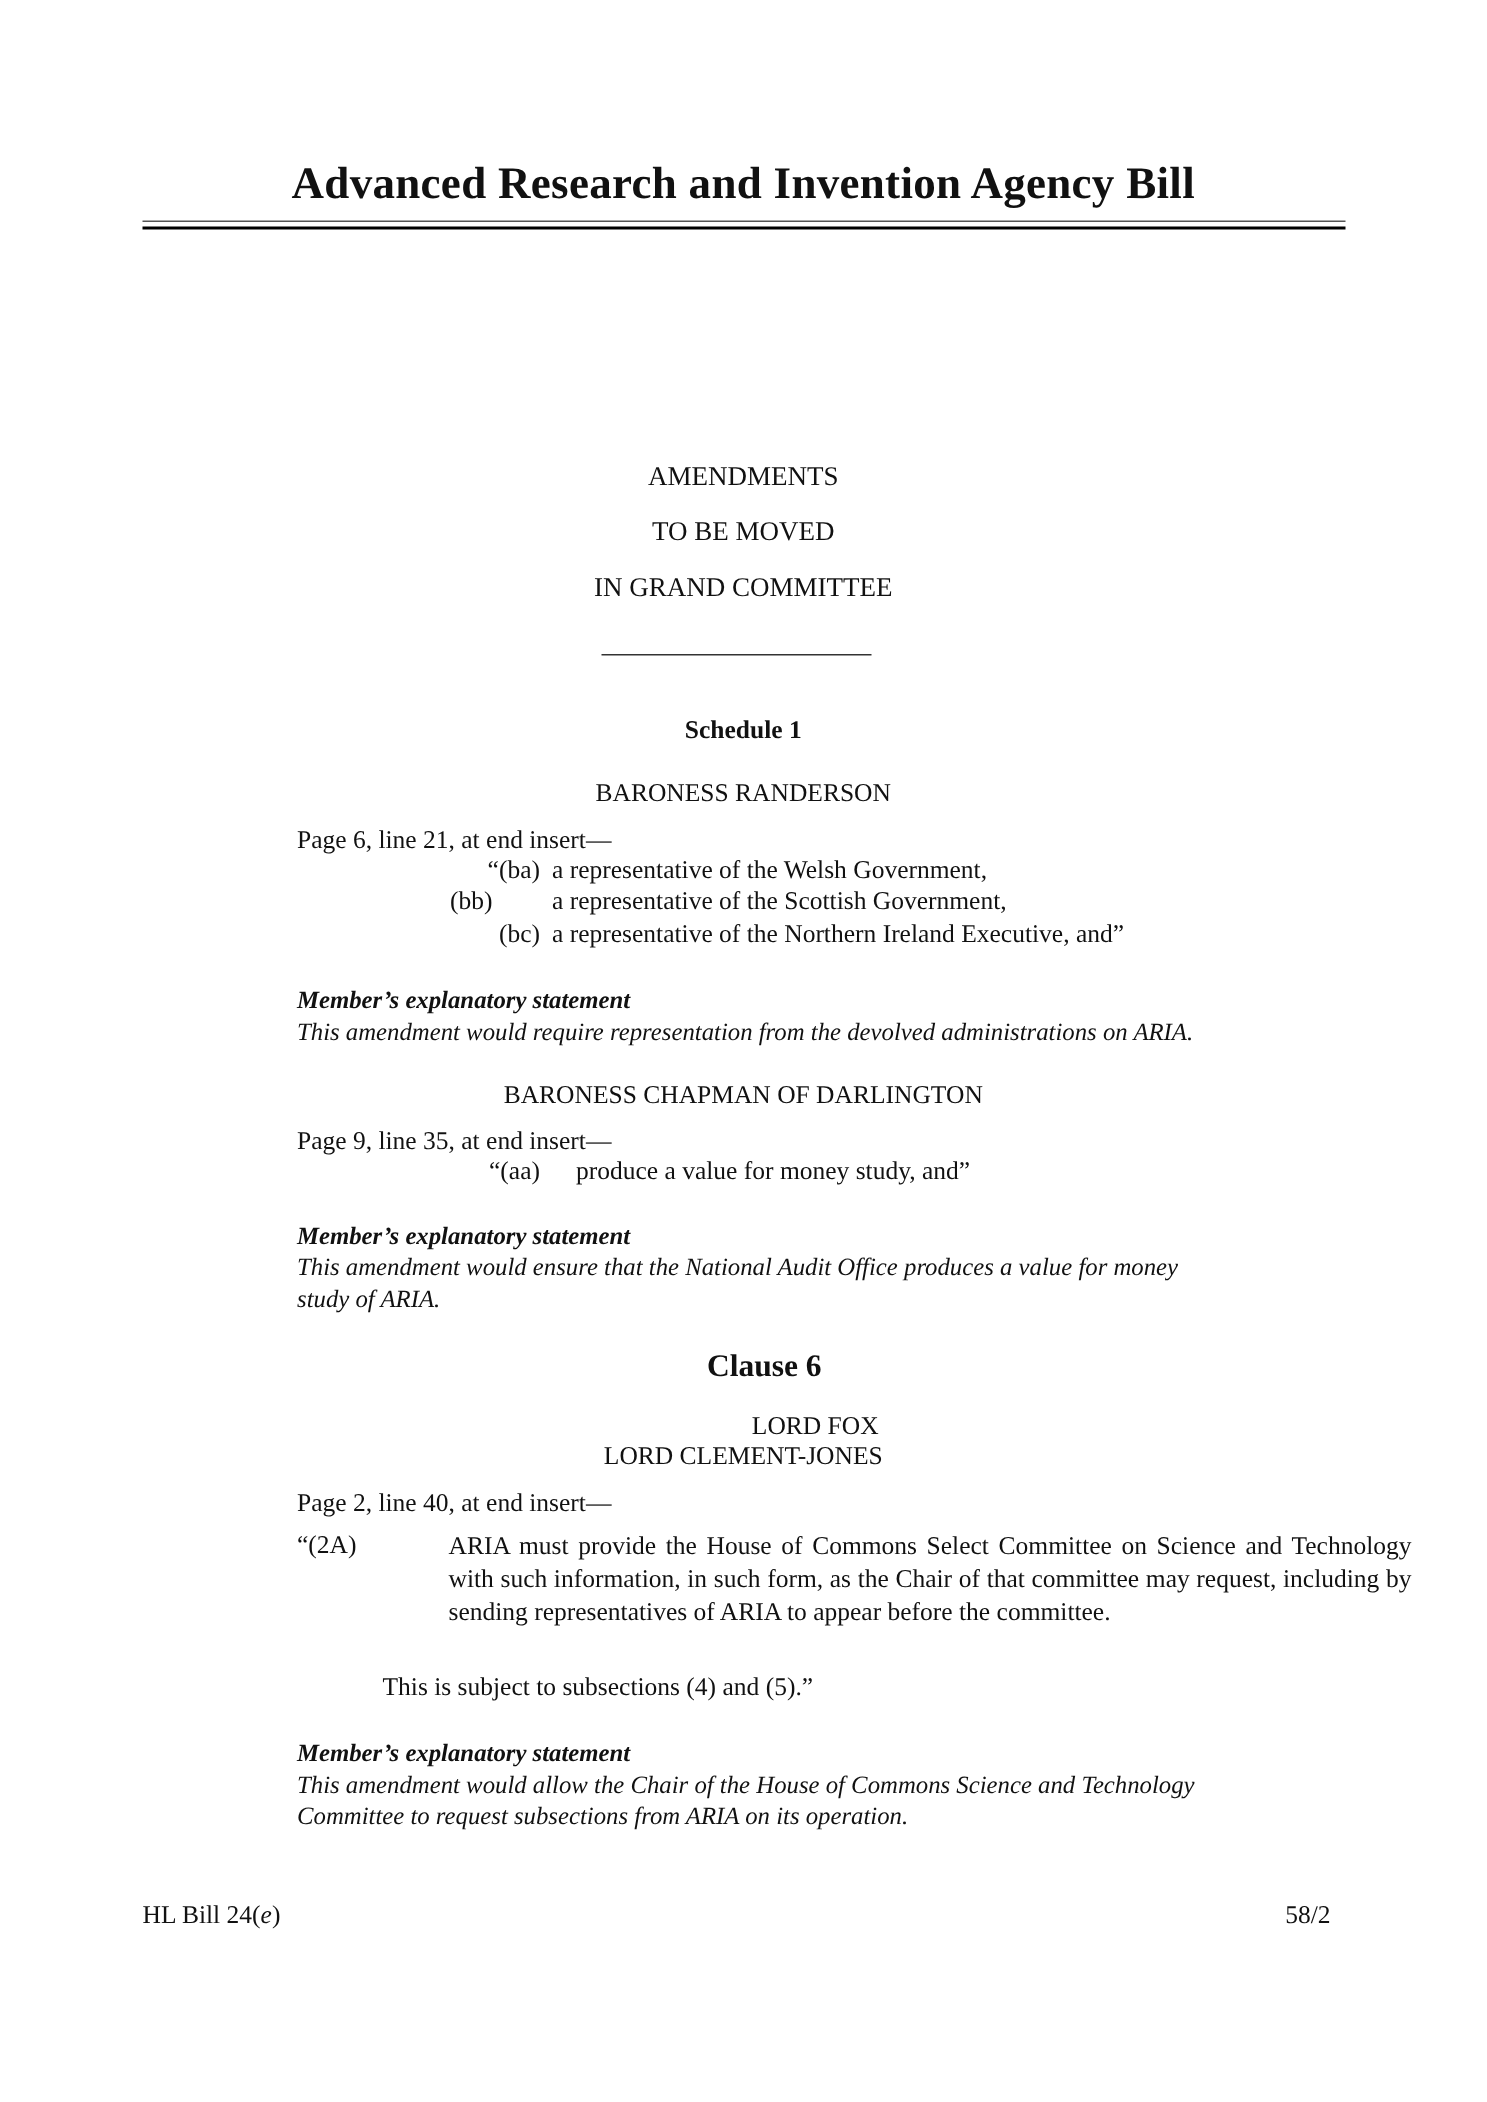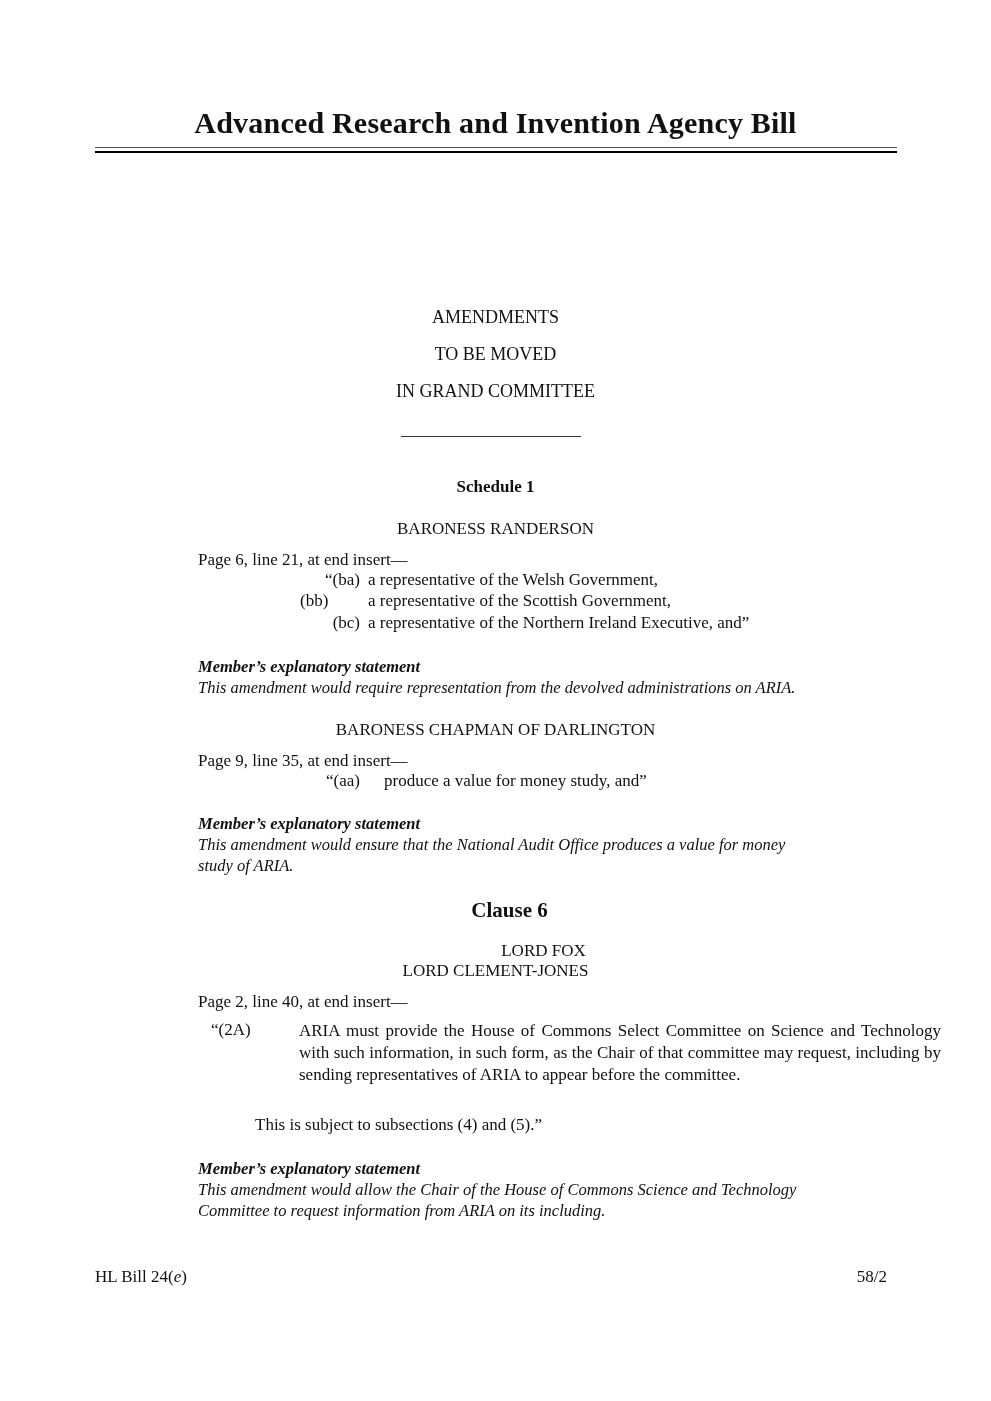--- a/index.html
+++ b/index.html
@@ -54,24 +54,24 @@
   <div class="abs ital" style="left:198px;top:834px;">This amendment would ensure that the National Audit Office produces a value for money</div>
   <div class="abs ital" style="left:198px;top:855px;">study of ARIA.</div>
 
   <div class="abs center bold" style="top:898px;font-size:21px;padding-left:14px;">Clause 6</div>
 
   <div class="abs center" style="top:941px;font-size:17px;margin-left:48px;">LORD FOX</div>
   <div class="abs center" style="top:961px;font-size:17px;">LORD CLEMENT-JONES</div>
 
   <div class="abs text" style="left:198px;top:991px;">Page 2, line 40, at end insert—</div>
 
-  <div class="item" style="left:211px;top:1020px;">“(2A)</div>
+  <div class="item" style="left:198px;top:1020px;">“(2A)</div>
   <div class="para" style="top:1020px;margin-left:44px;">ARIA must provide the House of Commons Select Committee on Science and Technology with such information, in such form, as the Chair of that committee may request, including by sending representatives of ARIA to appear before the committee.</div>
   <div class="para" style="top:1114px;">This is subject to subsections (4) and (5).”</div>
 
   <div class="abs ital bold" style="left:198px;top:1158px;">Member’s explanatory statement</div>
   <div class="abs ital" style="left:198px;top:1179px;">This amendment would allow the Chair of the House of Commons Science and Technology</div>
-  <div class="abs ital" style="left:198px;top:1200px;">Committee to request information from ARIA on its including.</div>
+  <div class="abs ital" style="left:198px;top:1200px;">Committee to request subsections from ARIA on its operation.</div>
 
   <div class="abs text" style="left:95px;top:1266px;"><span>HL Bill 24(</span><i>e</i><span>)</span></div>
   <div class="abs text" style="right:104px;top:1266px;">58/2</div>
 
 </div>
 
 </body></html>

